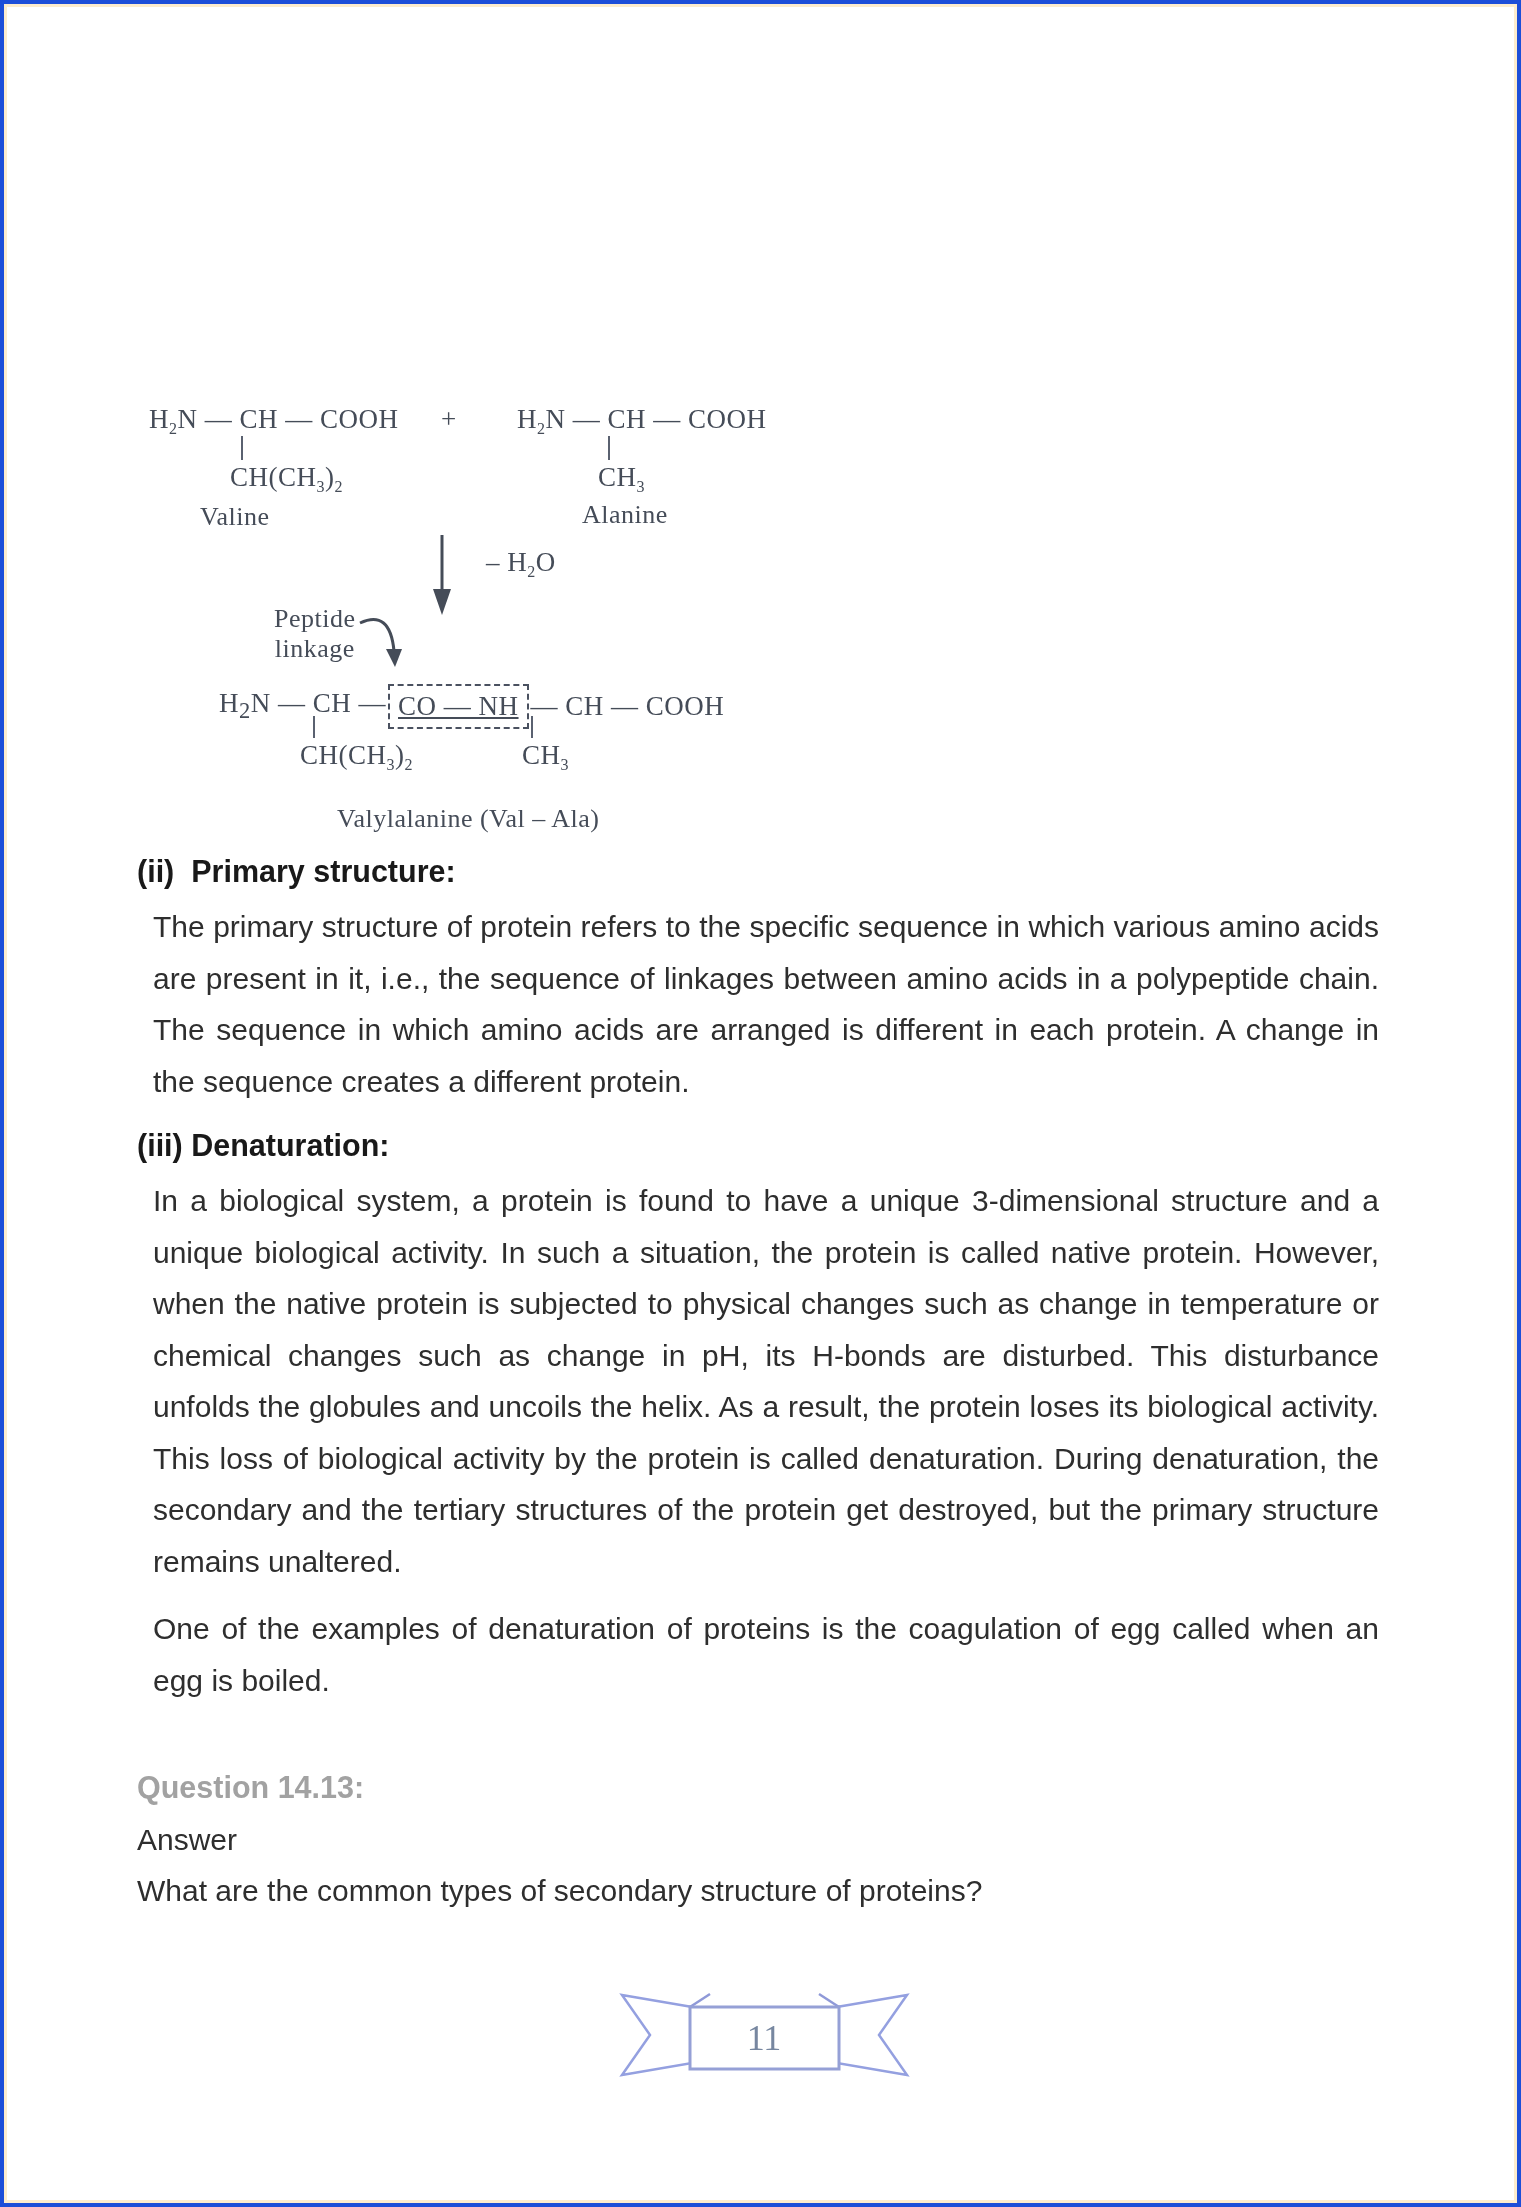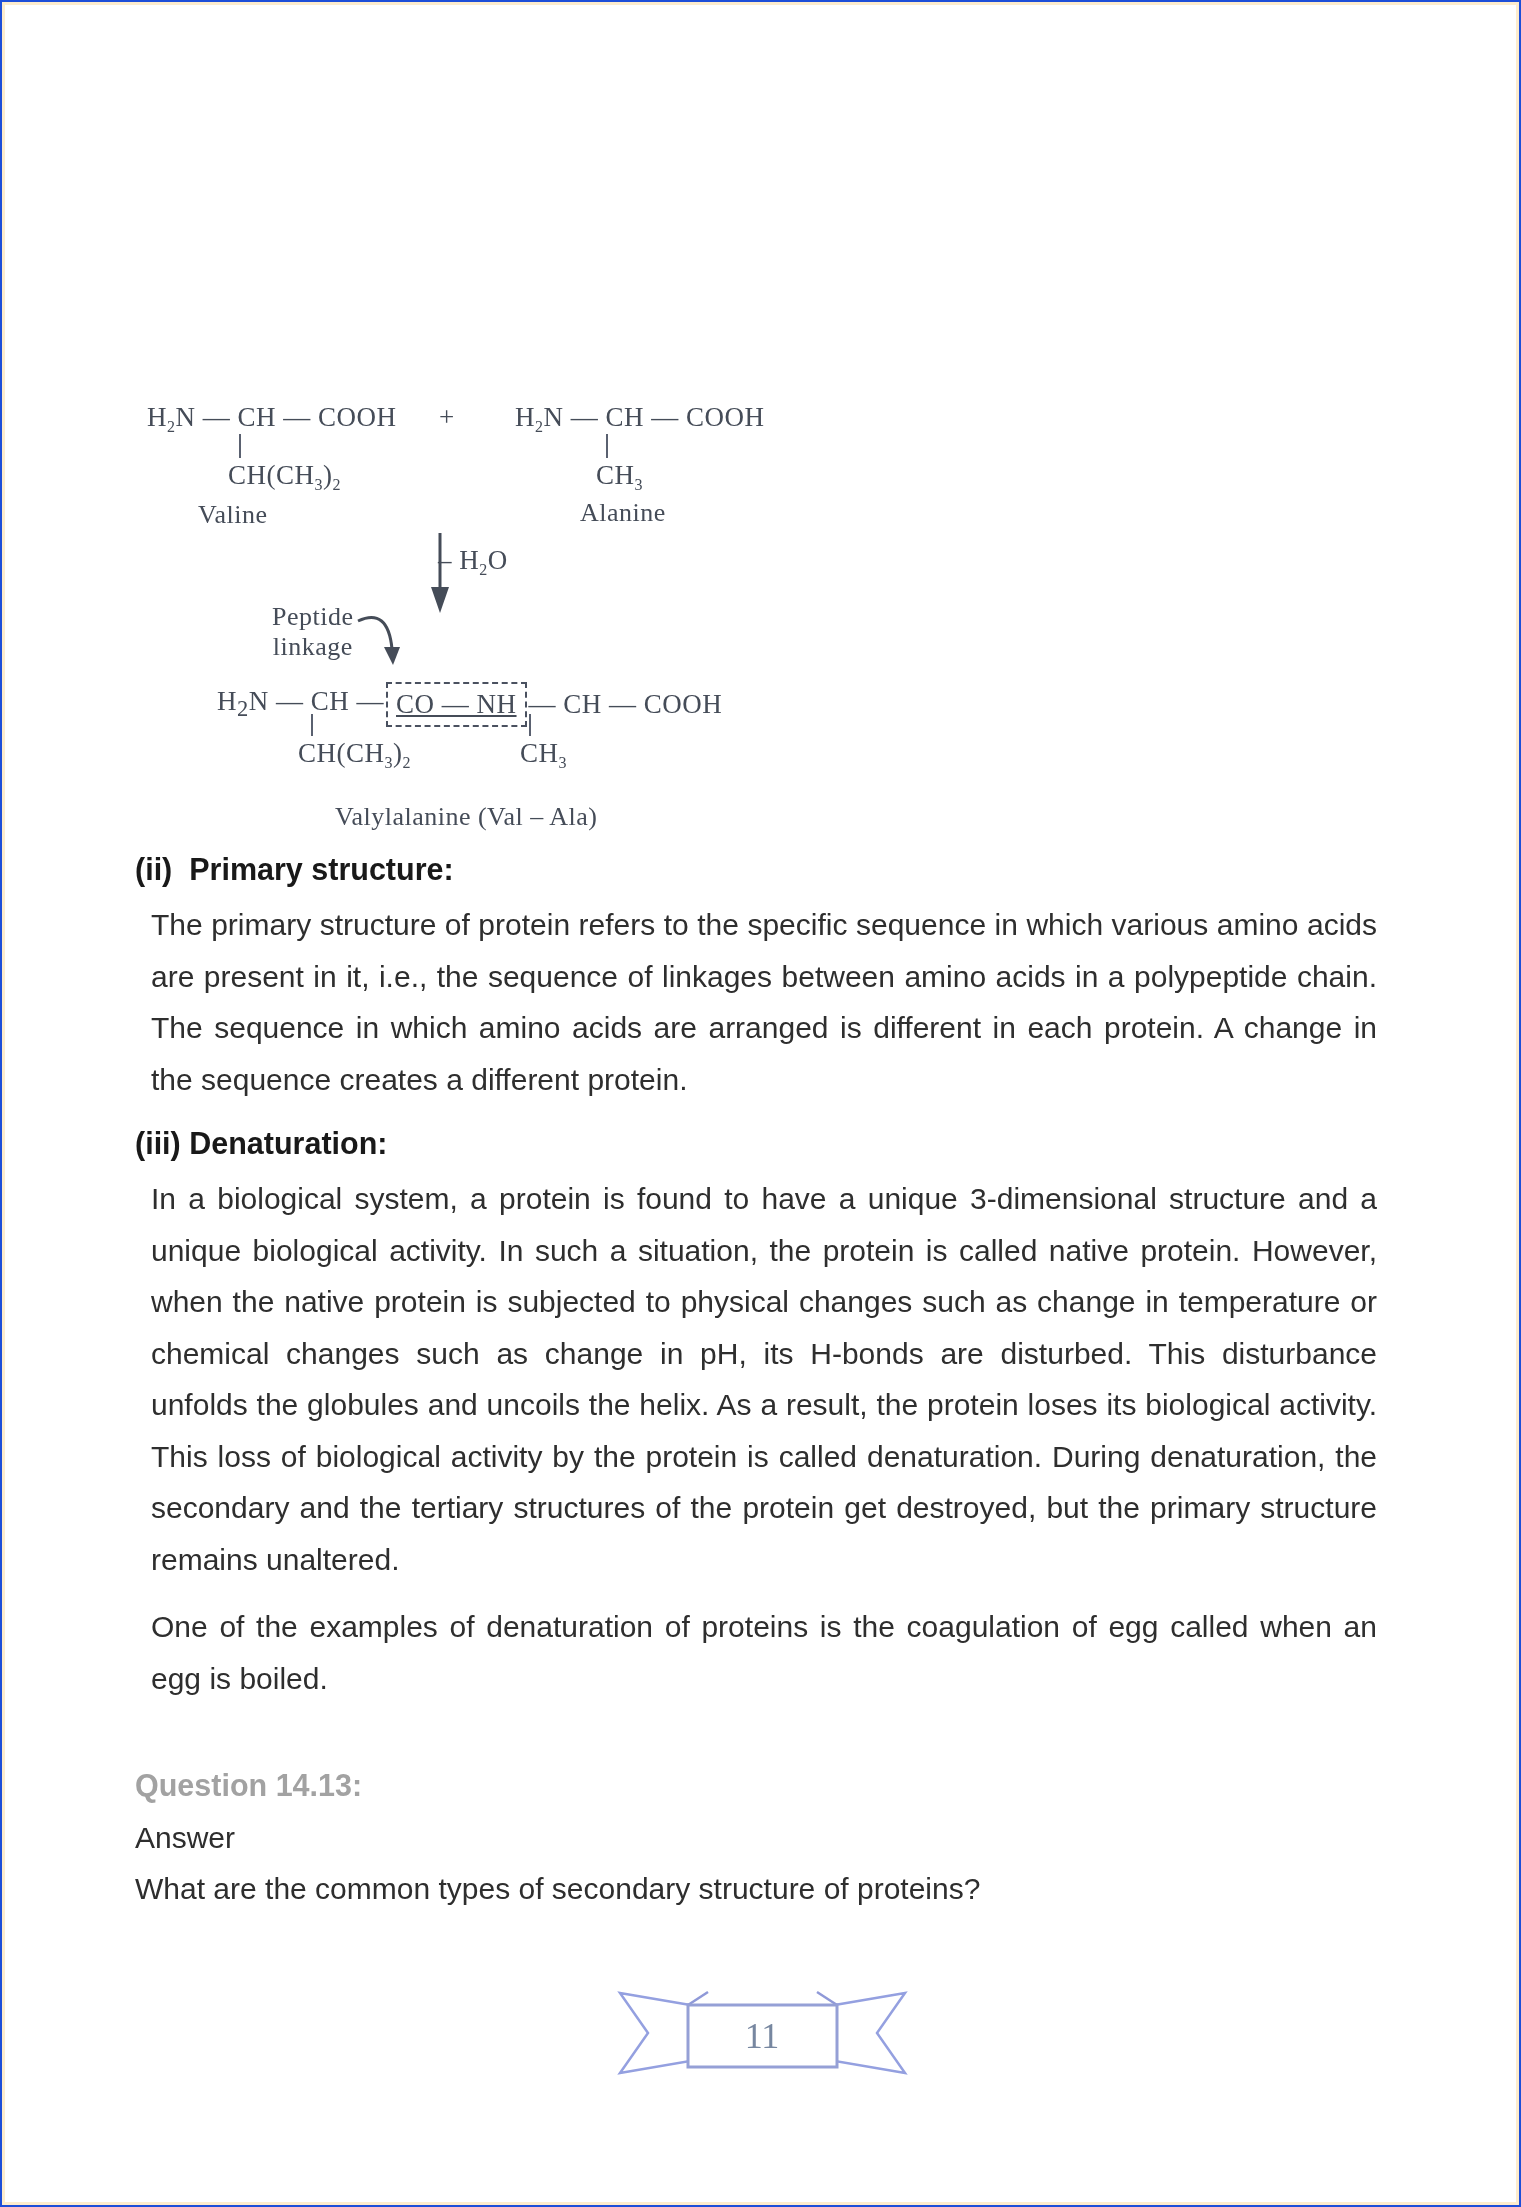--- a/index.html
+++ b/index.html
@@ -2,21 +2,21 @@
 <html><head>
 <meta charset="utf-8">
 <style>
   html, body { margin: 0; padding: 0; background: #ffffff; }
   .page {
     position: relative;
     width: 1521px;
     height: 2207px;
     box-sizing: border-box;
     background: #ffffff;
-    border: 2px solid #1d4ed8;
+    border: 4px solid #1d4ed8;
     box-shadow: inset 0 0 0 3px #fdeccd;
     overflow: hidden;
     font-family: "Liberation Sans", sans-serif;
   }
 
   
   .chem, .chem-label {
     position: absolute;
     color: #454c58;
     font-family: "Liberation Serif", "DejaVu Serif", serif;
@@ -109,21 +109,21 @@
     <div class="bond-v" style="left:604px; top:432px; height:24px;"></div>
     <div class="chem" style="left:594px; top:458px;">
       <span>CH</span><sub>3</sub>
     </div>
     <div class="chem-label" style="left:578px; top:496px;">Alanine</div>
 
     <svg class="diagram-svg" style="left:428px; top:531px;" width="22" height="82" viewBox="0 0 22 82">
       <line x1="10" y1="0" x2="10" y2="58" stroke="#454c58" stroke-width="3"></line>
       <polygon points="1,54 19,54 10,80" fill="#454c58"></polygon>
     </svg>
-    <div class="chem" style="left:436px; top:543px;text-align:right;">
+    <div class="chem" style="left:482px; top:543px;text-align:right;">
       <span>– H</span><sub>2</sub><span>O</span>
     </div>
 
     <div class="chem-label pep-label" style="left:270px; top:600px;text-align:center;">
       <div>Peptide</div>
       <div>linkage</div>
     </div>
     <svg class="diagram-svg" style="left:352px; top:603px;" width="52" height="64" viewBox="0 0 52 64">
       <path d="M 4 16 Q 34 2 38 44" fill="none" stroke="#454c58" stroke-width="3"></path>
       <polygon points="30,42 46,42 39,60" fill="#454c58"></polygon>

